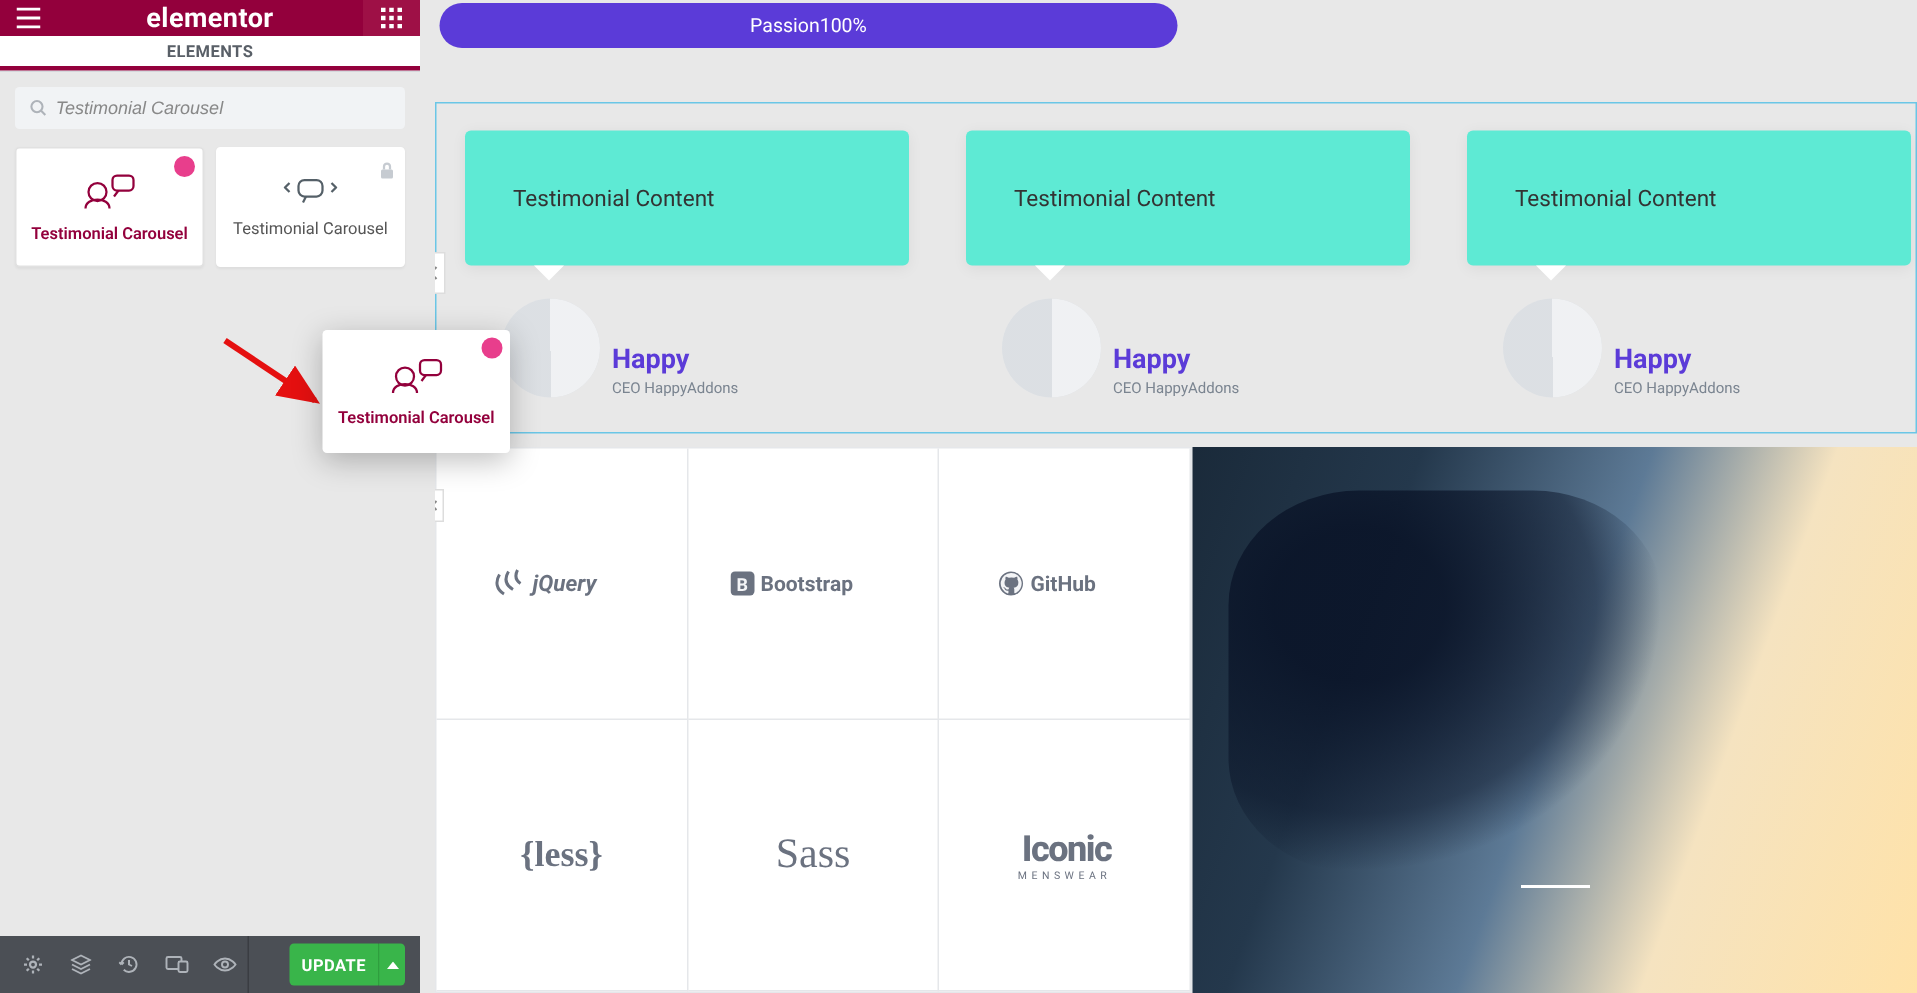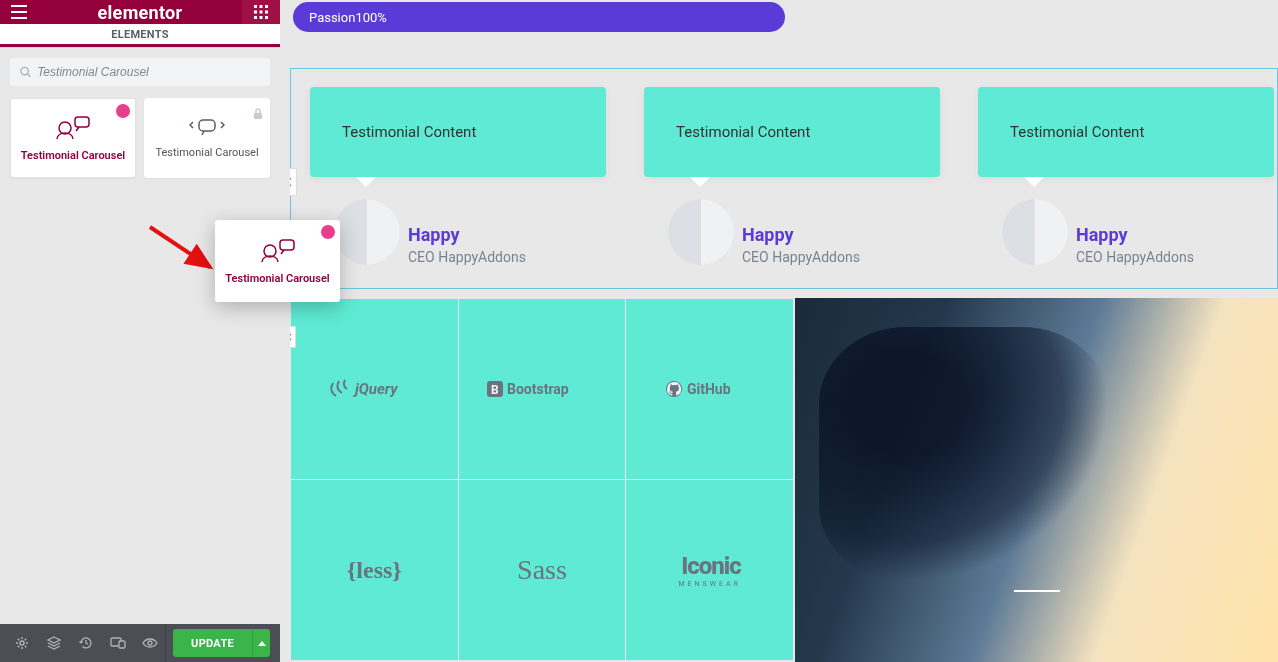--- a/index.html
+++ b/index.html
@@ -172,21 +172,21 @@
       align-items: center;
       padding: 0 6px;
     }
     .footer-btn {
       width: 32px; height: 38px; display:flex; align-items:center; justify-content:center; color:#aeb3b9; cursor:pointer;
     }
     .footer-btn.sep { border-right:1px solid #3a3d42; }
     .update-btn {
       margin-left: auto;
       height: 28px;
-      padding: 0 18px;
+      padding: 0 8px;
       background: #39b54a;
       color: #fff;
       border-radius: 3px 0 0 3px;
       font-size: 11px;
       font-weight: 700;
       display:flex; align-items:center; cursor:pointer;
       letter-spacing:0.3px;
     }
     .update-caret {
       height:28px; width:18px; background:#39b54a; border-left:1px solid #2f9e3e; border-radius:0 3px 3px 0;
@@ -205,21 +205,21 @@
     .collapse-handle {
       position:absolute; left:-11px; top:168px; width:18px; height:28px; background:#fff; border:1px solid #ddd; border-radius:3px 0 0 3px;
       display:flex; align-items:center; justify-content:center; color:#888; cursor:pointer; z-index:5;
     }
     .collapse-handle2 {
       position:absolute; left:-8px; top:326px; width:14px; height:22px; background:#fff; border:1px solid #ddd; border-radius:3px 0 0 3px;
       display:flex; align-items:center; justify-content:center; color:#888; cursor:pointer; z-index:5; font-size:10px;
     }
     .progressbar {
       position:absolute; left:3px; top:2px; width:492px; height:30px; background:#5b3bd8; border-radius:16px;
-      display:flex; align-items:center; justify-content:flex-start; padding:0 16px; color:#fff; font-size:13px;
+      display:flex; align-items:center; justify-content:center; padding:0 16px; color:#fff; font-size:13px;
     }
     .section-border {
       position:absolute; left:0; top:68px; right:0; height:221px;
       border:1px solid #6ac6e6;
     }
     .testimonial-row {
       position:absolute; left:20px; top:87px; display:flex; gap:38px;
     }
     .testimonial {
       width: 296px;
@@ -231,28 +231,28 @@
     .t-card::after {
       content:""; position:absolute; bottom:-10px; left:46px;
       border-left:10px solid transparent; border-right:10px solid transparent; border-top:10px solid #fff;
     }
     .t-person { display:flex; align-items:flex-end; gap:8px; margin-top:22px; margin-left:24px; }
     .avatar {
       width:66px; height:66px; border-radius:50%; background:#e0e3e7; position:relative; overflow:hidden;
     }
     .avatar::after { content:""; position:absolute; inset:0; border-radius:50%; background:conic-gradient(#fff 0 50%, #d8dce0 50% 100%); opacity:0.5; }
     .t-name { color:#5b3bd8; font-size:18px; font-weight:700; }
-    .t-role { color:#7a8490; font-size:14px; margin-top:4px; }
+    .t-role { color:#7a8490; font-size:10px; margin-top:4px; }
 
     .logo-grid {
       position:absolute; left:0; right:0; top:298px; bottom:0;
       display:flex;
     }
     .logo-left {
-      width:505px; background:#5eead4; border:1px solid #e5e7ea;
+      width:505px; background:#ffffff; border:1px solid #e5e7ea;
       display:grid; grid-template-columns:1fr 1fr 1fr; grid-template-rows:1fr 1fr;
     }
     .logo-cell {
       border-right:1px solid #e5e7ea; border-bottom:1px solid #e5e7ea;
       display:flex; align-items:center; justify-content:center; color:#6b7280;
     }
     .logo-cell svg { fill:#6b7280; }
     .hero-img {
       flex:1;
       background:linear-gradient(110deg, #1a2a3a 0%, #24384c 25%, #5d7a96 50%, #f5e3c0 70%, #ffe2a8 100%);

